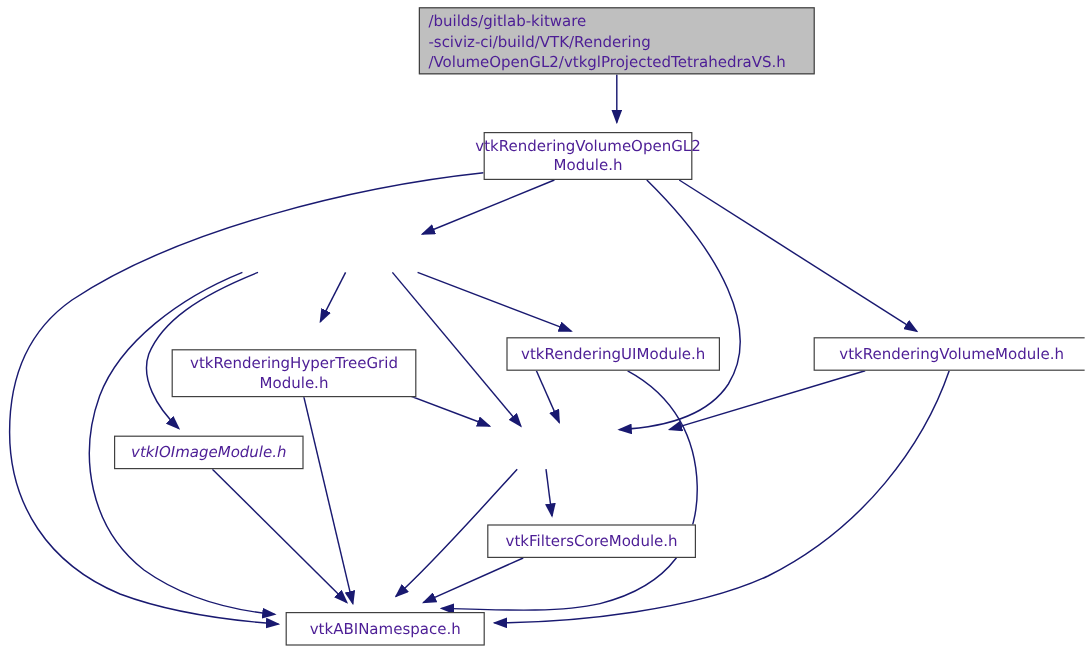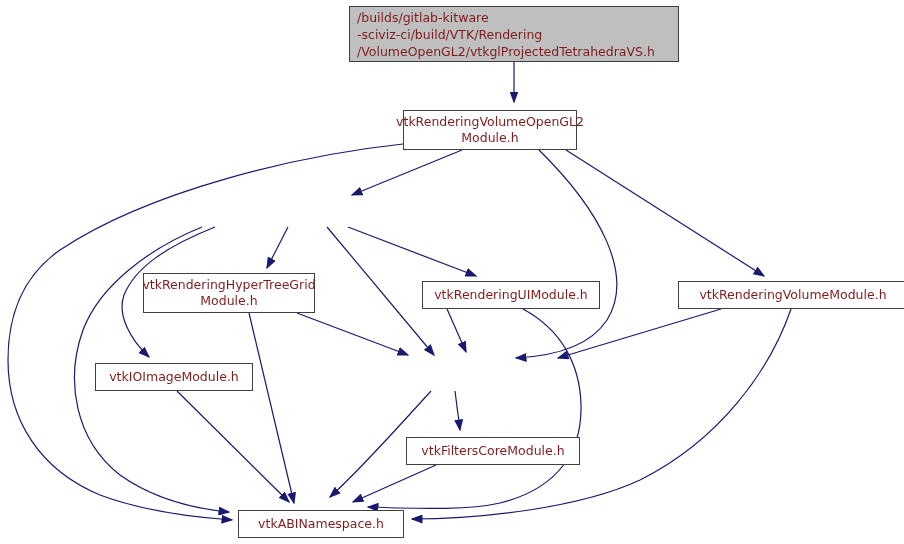--- a/index.html
+++ b/index.html
@@ -12,44 +12,44 @@
   }
   #edges-svg{
     position:absolute;left:0;top:0;width:904px;height:544px;
     pointer-events:none;
   }
   .node{
     position:absolute;
     box-sizing:border-box;
     border:1.4px solid #404040;
     background:#ffffff;
-    color:#7f1d1d;
+    color:#4c1d95;
     font-size:12.5px;
     line-height:16px;
     display:flex;
     align-items:center;
     justify-content:center;
     text-align:center;
     white-space:pre-line;
     cursor:pointer;
   }
   .node.highlight{
     background:#bfbfbf;
     justify-content:flex-start;
     text-align:left;
     padding-left:7px;
     cursor:default;
   }
   .n-main        {left:349px;top:6px;  width:330px;height:56px;line-height:17px;}
   .n-vopengl2    {left:403px;top:110px;width:174px;height:40px;}
   .n-opengl2     {left:200px;top:199px;width:225px;height:28px;}
-  .n-htg         {left:143px;top:273px;width:172px;height:40px;}
+  .n-htg         {left:143px;top:291px;width:204px;height:40px;}
   .n-ui          {left:422px;top:281px;width:178px;height:28px;}
   .n-volume      {left:678px;top:281px;width:230px;height:28px;}
-  .n-ioimage     {left:95px; top:363px;width:158px;height:28px;}
+  .n-ioimage     {left:95px; top:363px;width:158px;height:28px;font-style:italic;}
   .n-core        {left:353px;top:363px;width:198px;height:28px;}
   .n-filters     {left:378px;top:437px;width:174px;height:28px;margin-left:28px;}
   .n-abi         {left:238px;top:510px;width:166px;height:28px;text-align:center;}
 </style>
 </head>
 <body>
 
 <div class="canvas">
 
   <svg id="edges-svg" width="904" height="544" viewBox="0 0 904 544" xmlns="http://www.w3.org/2000/svg">

